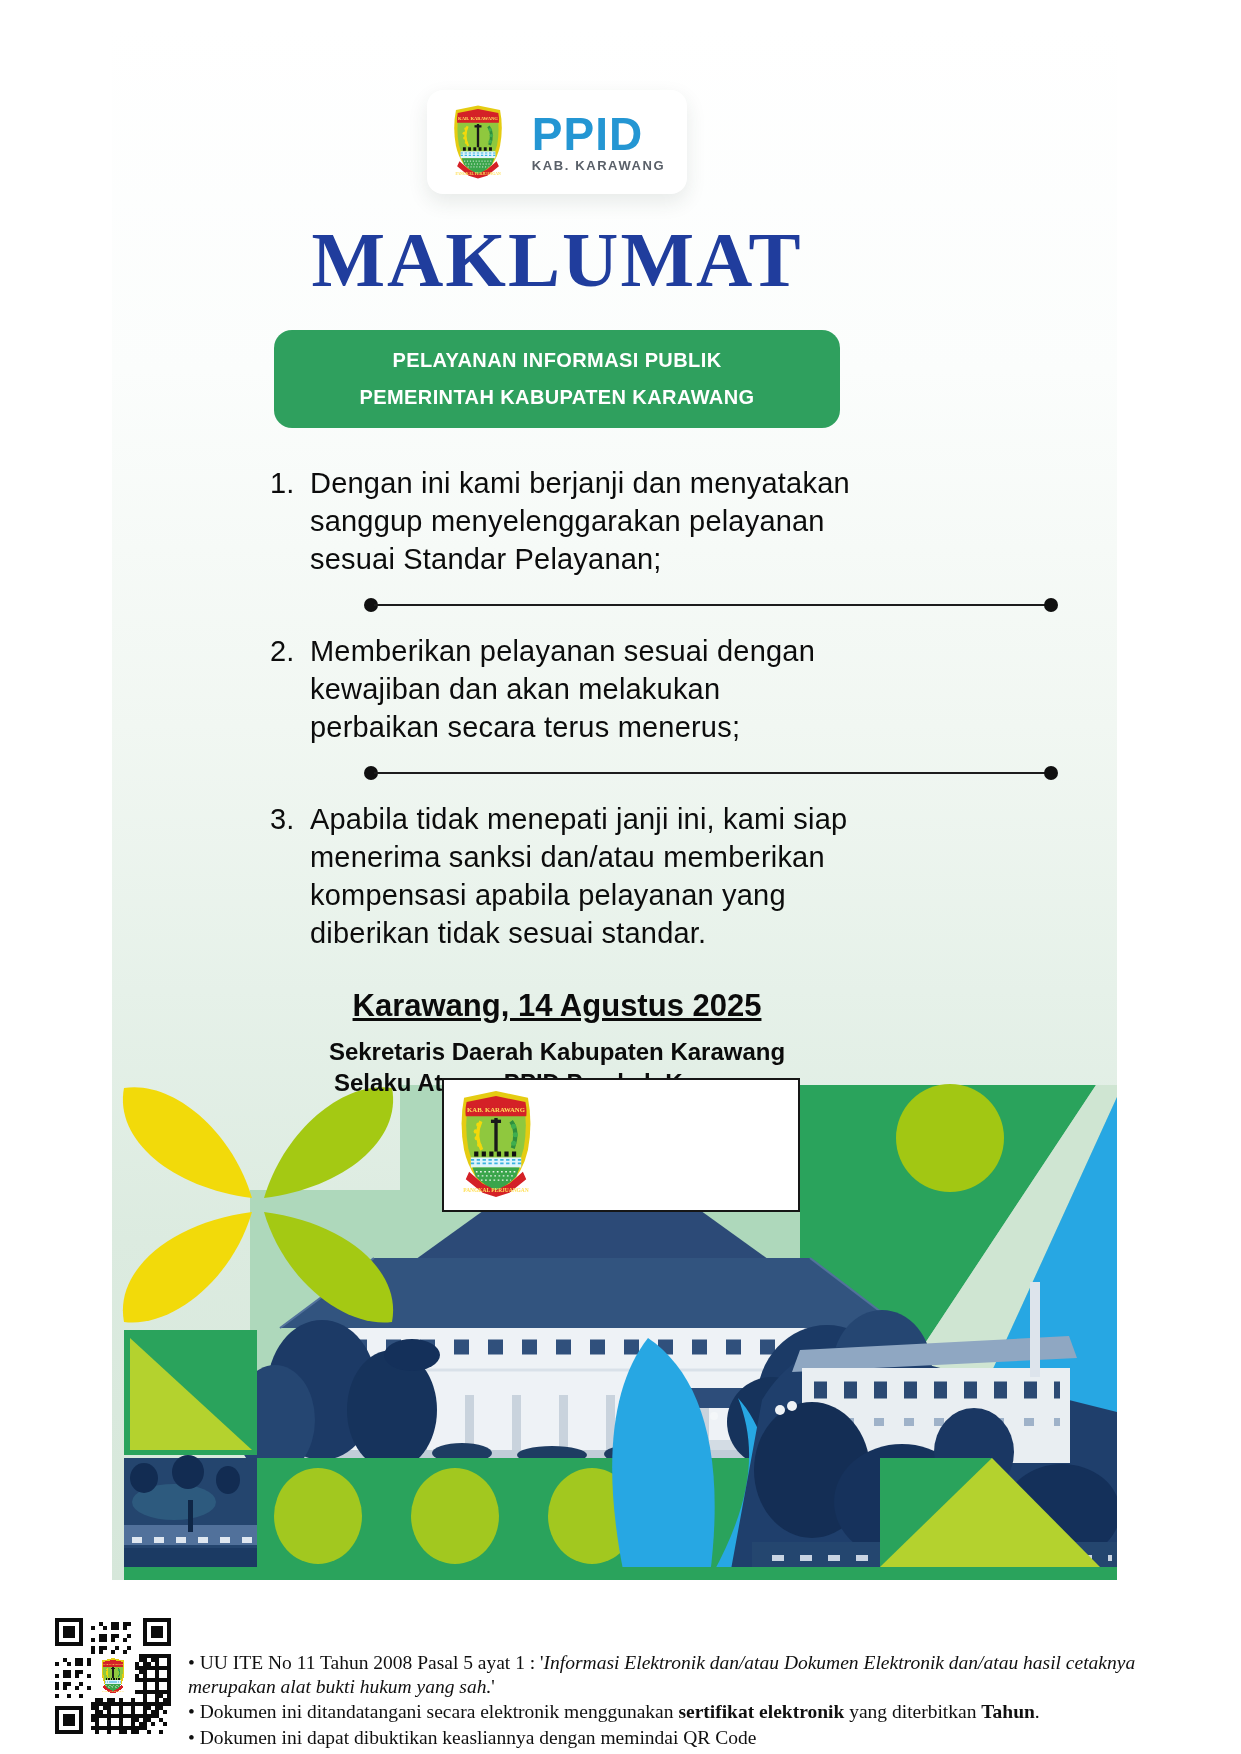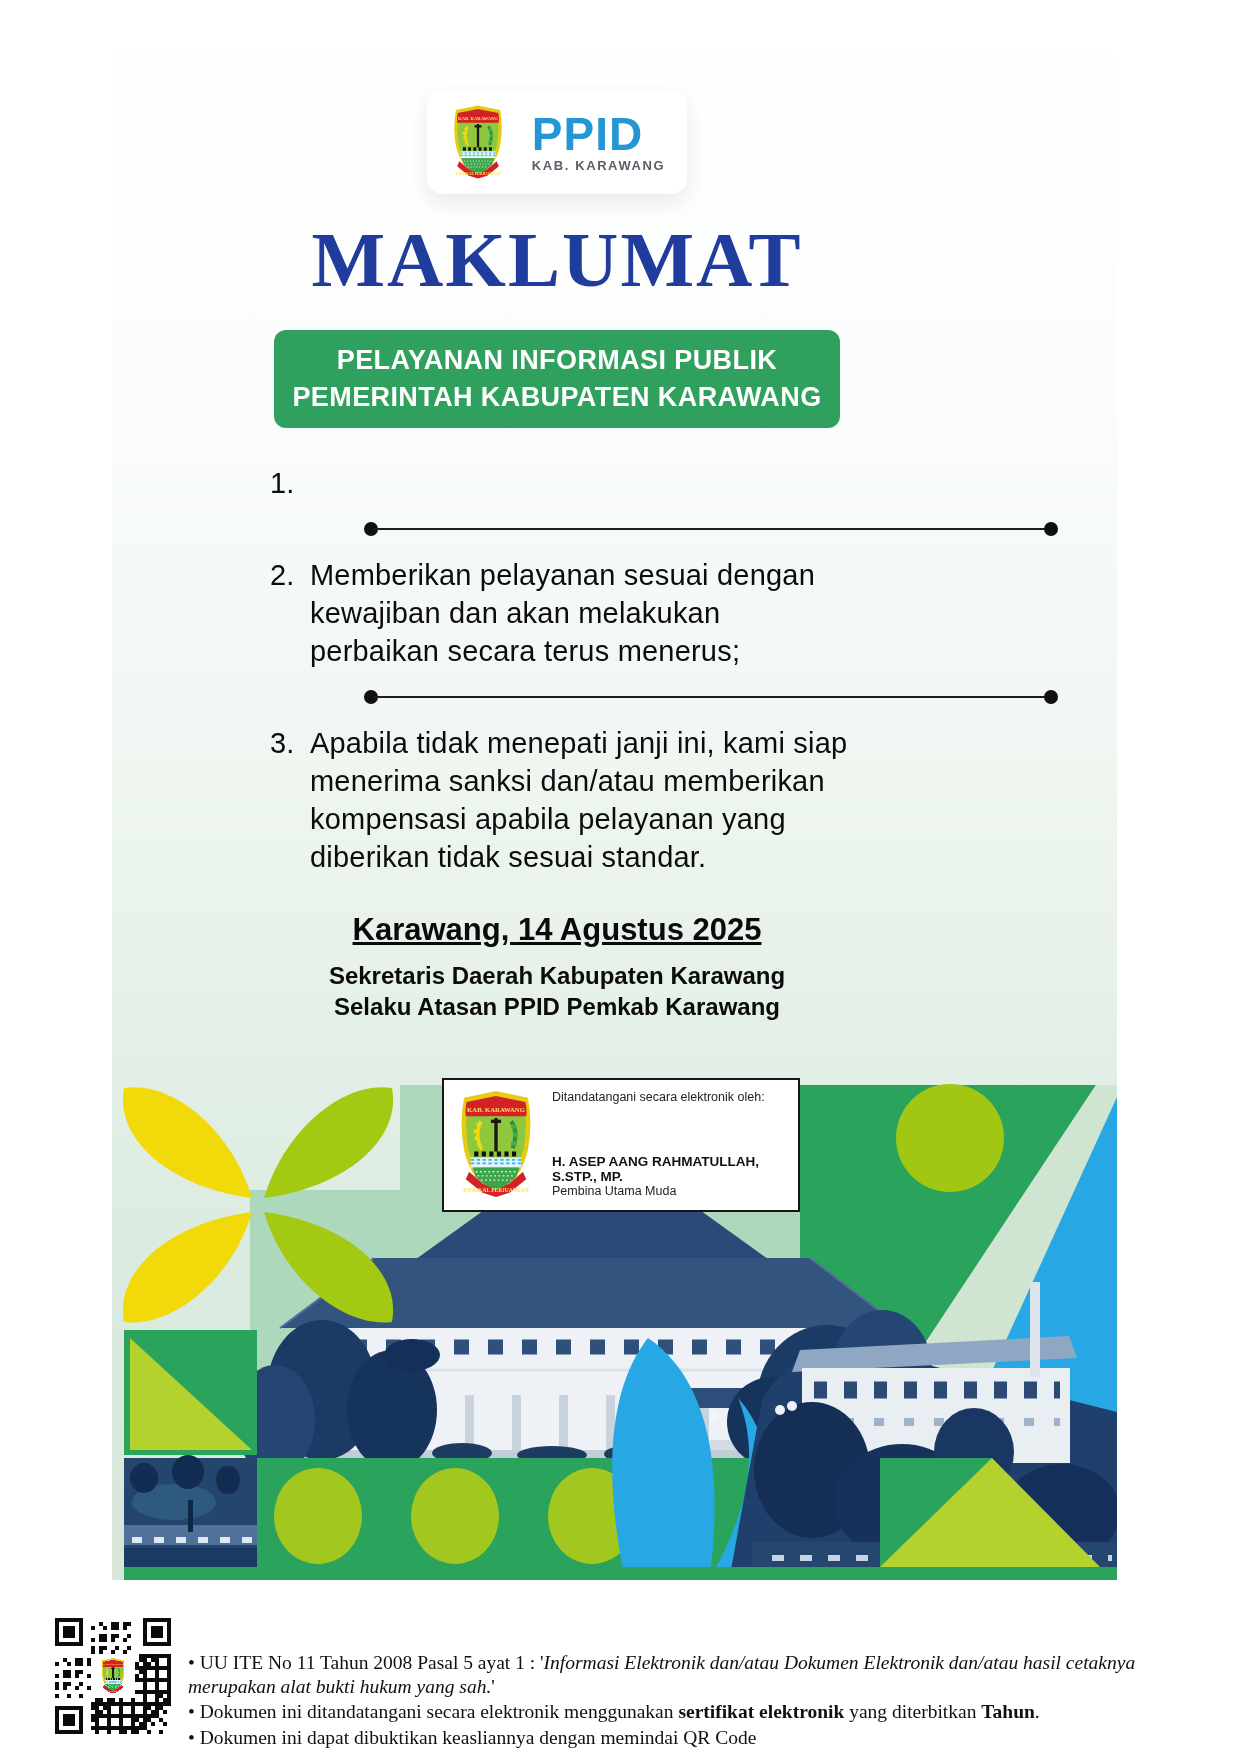--- a/index.html
+++ b/index.html
@@ -12,21 +12,21 @@
   .logo-card{display:inline-flex;align-items:center;gap:25px;margin-top:62px;padding:14px 22px;
              background:#fff;border-radius:16px;box-shadow:0 8px 20px rgba(40,60,50,.10);}
   .logo-text{text-align:left;}
   .logo-ppid{font-size:46px;font-weight:bold;color:#2496d3;letter-spacing:1px;line-height:44px;}
   .logo-sub{font-size:13px;font-weight:bold;color:#5a6069;letter-spacing:1.6px;margin-top:2px;}
   
   .title{margin-top:26px;font-family:"Liberation Serif",serif;font-weight:bold;font-size:78px;
          line-height:80px;color:#203d9d;letter-spacing:2px;}
   
   .banner{display:block;margin:30px auto 0;width:566px;box-sizing:border-box;padding:12px 10px;
-          border-radius:12px;background:#2fa05e;color:#ffffff;font-size:27px;line-height:37px;
+          border-radius:18px;background:#2fa05e;color:#ffffff;font-size:20px;line-height:37px;
           font-weight:bold;letter-spacing:.4px;white-space:pre-line;}
   
   .pledges{margin:36px 0 0 158px;text-align:left;}
   .pledge{display:flex;font-size:29px;line-height:38px;color:#0c0c0c;letter-spacing:.2px;}
   .pledge .num{flex:none;width:40px;}
   .pledge .txt{white-space:pre-line;}
   .divider{position:relative;margin:20px 0 20px 100px;width:682px;height:14px;}
   .divider .line{position:absolute;left:4px;right:4px;top:6px;height:2px;background:#1c1c1c;}
   .divider .dot{position:absolute;top:0;width:14px;height:14px;border-radius:50%;background:#101010;}
   .divider .dot.l{left:-6px;}  .divider .dot.r{right:-6px;}
@@ -205,20 +205,23 @@
       </div>
 
       <div class="title">MAKLUMAT</div>
 
       <div class="banner">PELAYANAN INFORMASI PUBLIK
 PEMERINTAH KABUPATEN KARAWANG</div>
 
       <div class="pledges">
         <div class="pledge">
           <span class="num">1.</span>
+          <span class="txt">Dengan ini kami berjanji dan menyatakan
+sanggup menyelenggarakan pelayanan
+sesuai Standar Pelayanan;</span>
         </div>
         <div class="divider">
           <span class="dot l"></span>
           <span class="line"></span>
           <span class="dot r"></span>
         </div>
         <div class="pledge">
           <span class="num">2.</span>
           <span class="txt">Memberikan pelayanan sesuai dengan
 kewajiban dan akan melakukan
@@ -240,26 +243,20 @@
 
       <div class="dateline">Karawang, 14 Agustus 2025</div>
       <div class="signer1">Sekretaris Daerah Kabupaten Karawang</div>
       <div class="signer2">Selaku Atasan PPID Pemkab Karawang</div>
     </div>
 
     <div class="sig-box">
       <svg class="sig-crest" viewBox="0 0 100 130">
           <use href="#crest"></use>
         </svg>
-      <div class="sig-texts">
-        <div class="sig-caption">Ditandatangani secara elektronik oleh:</div>
-        <div class="sig-spacer"></div>
-        <div class="sig-name">H. ASEP AANG RAHMATULLAH, S.STP., MP.</div>
-        <div class="sig-rank">Pembina Utama Muda</div>
-      </div>
     </div>
   </div>
 
   <svg class="qr" viewBox="0 0 29 29" shape-rendering="crispEdges">
     <rect x="0" y="0" width="29" height="29" fill="#ffffff"></rect>
     <g class="modules" fill="#0b0b0b">
         <rect x="11" y="1" width="1" height="1"></rect>
         <rect x="14" y="1" width="1" height="1"></rect>
         <rect x="15" y="1" width="1" height="1"></rect>
         <rect x="17" y="1" width="1" height="1"></rect>

